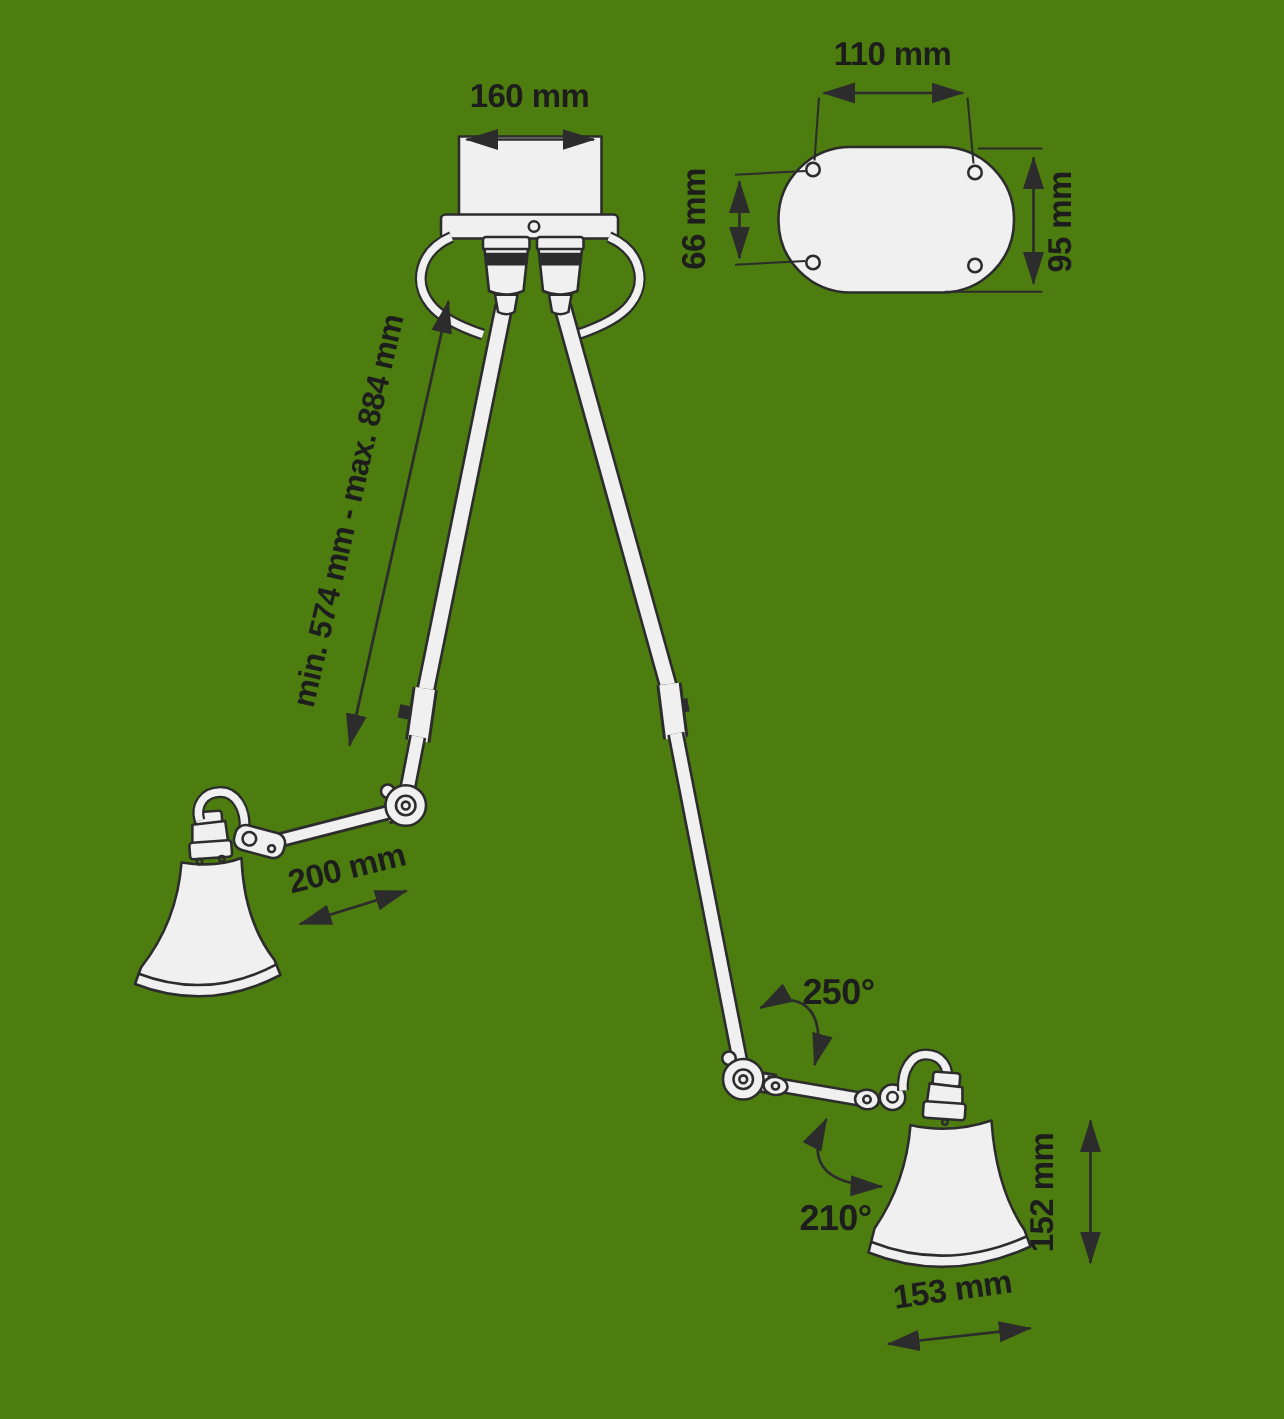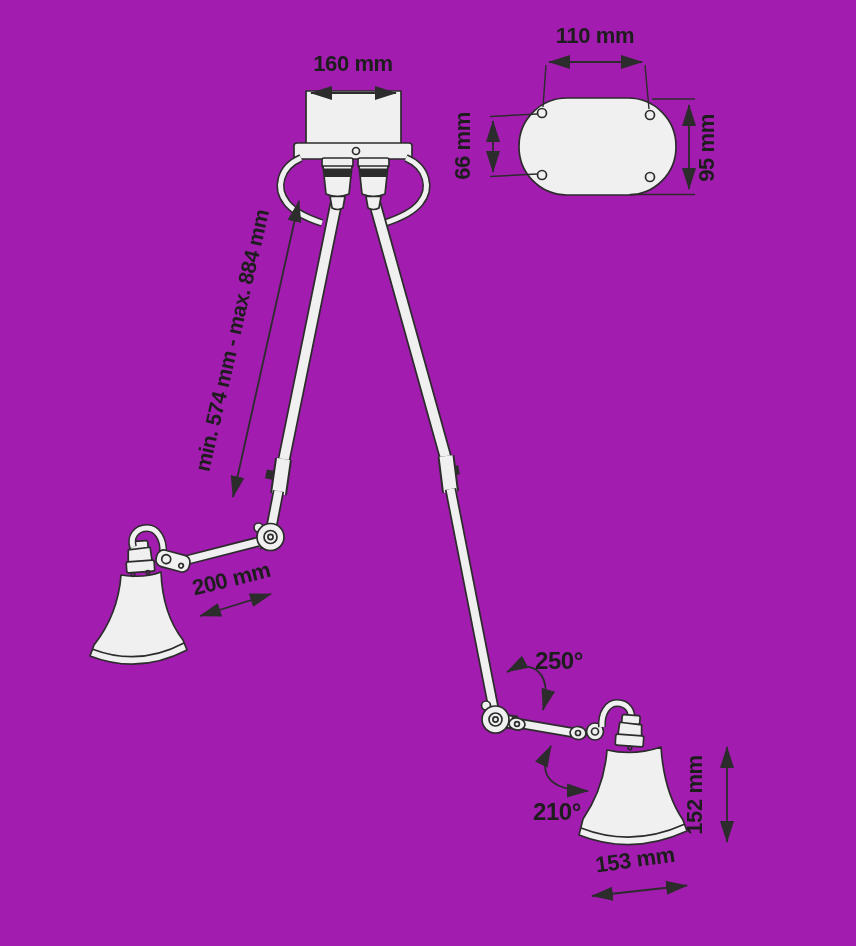--- a/index.html
+++ b/index.html
@@ -1,19 +1,19 @@
 <!DOCTYPE html>
 <html><head>
 <meta charset="utf-8">
 <style>
   html, body { margin: 0; padding: 0; background: #f0f0f0; }
   .stage {
     position: relative;
     width: 856px; height: 946px;
-    background: #a21caf;
+    background: #4d7c0f;
     overflow: hidden;
     font-family: "Liberation Sans", sans-serif;
   }
   svg { display: block; }
   
   .ln   { stroke: #2c2c2c; fill: none; stroke-width: 1.7; stroke-linejoin: round; }
   .fillbg { fill: #f0f0f0; stroke: #2c2c2c; stroke-width: 1.7; stroke-linejoin: round; }
   .solid  { fill: #2c2c2c; stroke: none; }
   
   .t-o { stroke: #2c2c2c; fill: none; }

